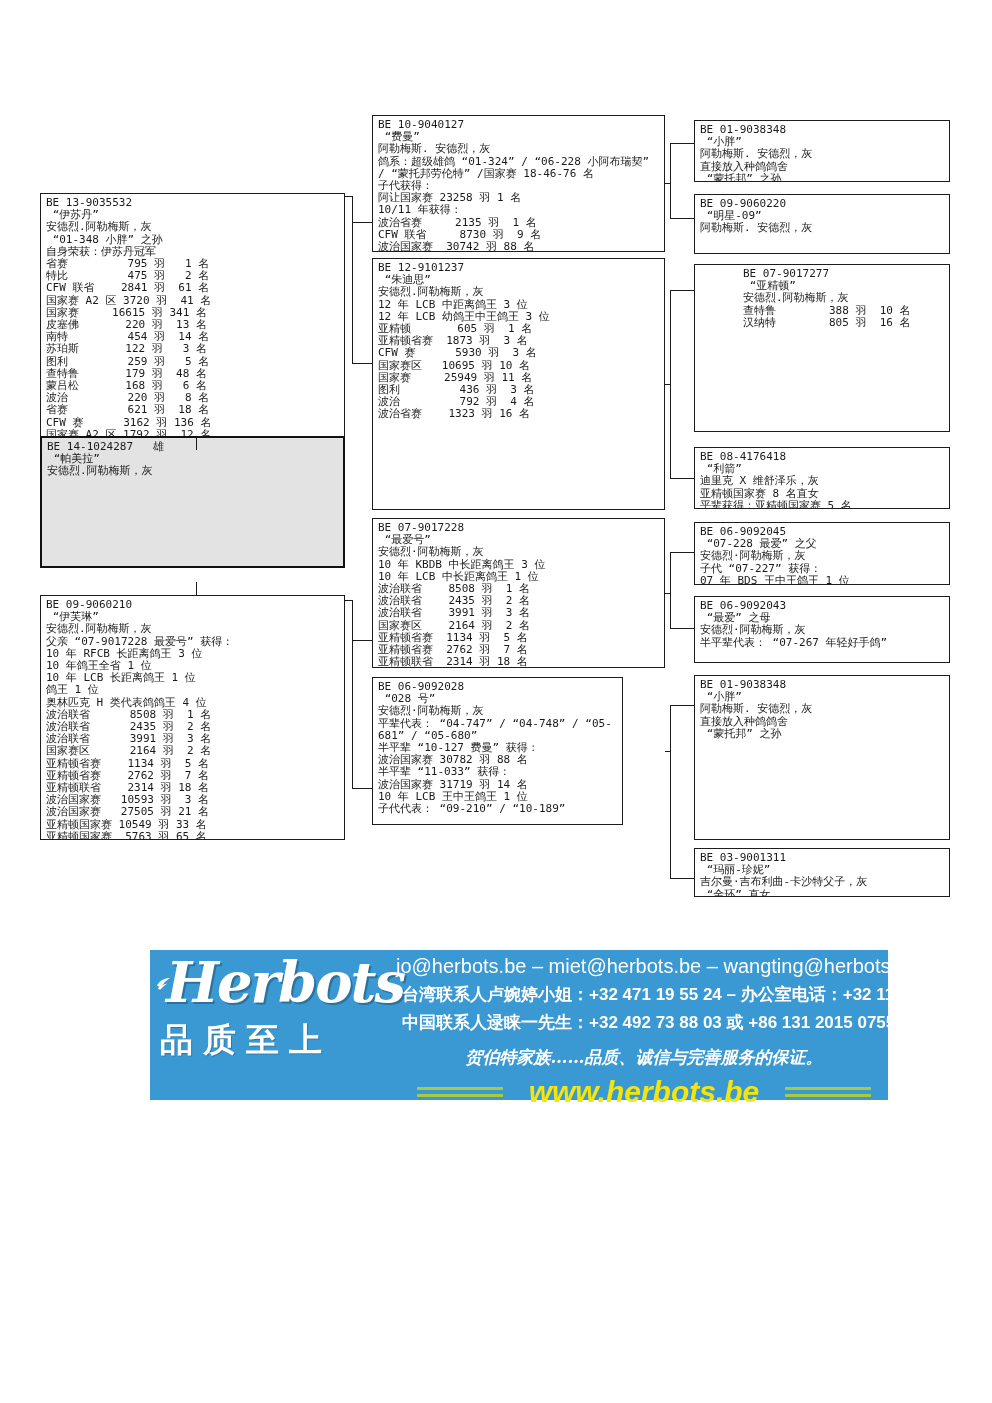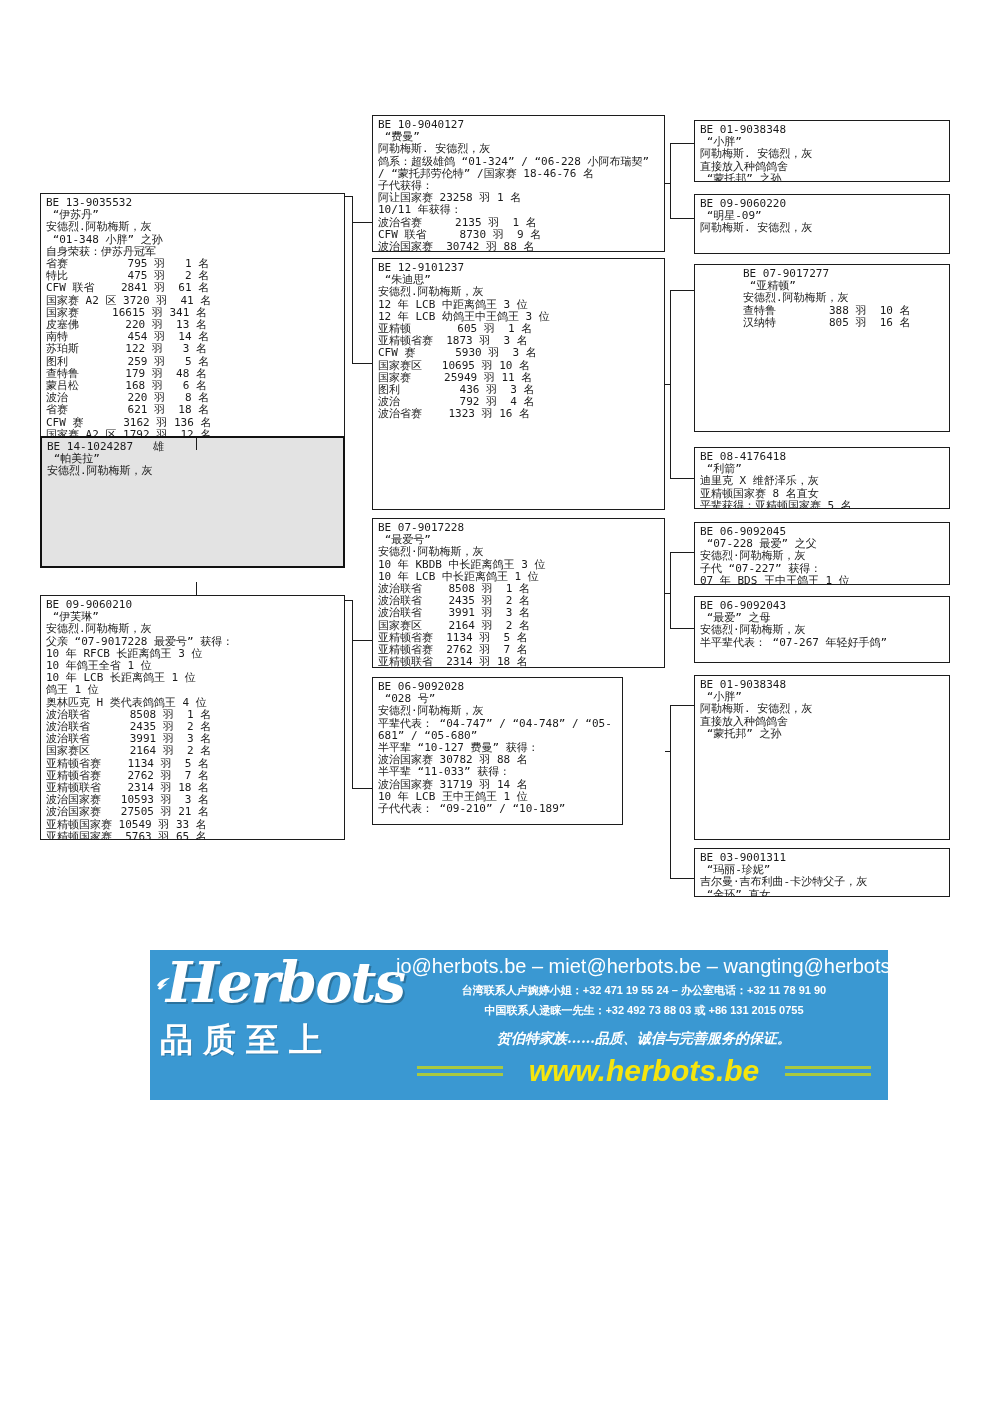--- a/index.html
+++ b/index.html
@@ -15,22 +15,22 @@
   #banner-left{position:absolute;left:6px;top:4px;width:248px;}
   .logo-row{display:flex;align-items:flex-start;}
   .logo-text{font-family:"DejaVu Serif","Liberation Serif",serif;font-style:italic;font-weight:bold;
              color:#fff;font-size:56px;line-height:56px;letter-spacing:-2px;
              text-shadow:2px 2px 0 rgba(0,0,0,0.25);}
   .logo-sub{font-family:"Liberation Sans",sans-serif;font-weight:bold;color:#fff;font-size:33px;
             letter-spacing:10px;margin-top:8px;margin-left:4px;text-shadow:1px 1px 0 rgba(0,0,0,0.2);}
   #banner-right{position:absolute;left:252px;right:2px;top:5px;text-align:center;
                 font-family:"Liberation Sans",sans-serif;color:#fff;}
   .b-emails{font-size:20px;font-weight:normal;white-space:nowrap;margin-left:-6px;}
-  .b-line{font-size:11px;font-weight:bold;margin-top:5px;white-space:nowrap;}
-  .b-tagline{font-size:14px;font-weight:bold;font-style:italic;margin-top:12px;
+  .b-line{font-size:17px;font-weight:bold;margin-top:5px;white-space:nowrap;}
+  .b-tagline{font-size:17px;font-weight:bold;font-style:italic;margin-top:12px;
              font-family:"DejaVu Serif","Liberation Serif",serif;}
   .b-www-row{display:flex;align-items:center;justify-content:center;margin-top:8px;gap:26px;}
   .dbl-line{width:86px;height:4px;border-top:3px solid;border-bottom:3px solid;box-sizing:content-box;}
   .b-www{font-size:30px;font-weight:bold;font-style:italic;line-height:30px;
          font-family:"Liberation Sans",sans-serif;}
   .wing{margin-top:14px;margin-right:-6px;}
 </style>
 </head>
 <body>
 

